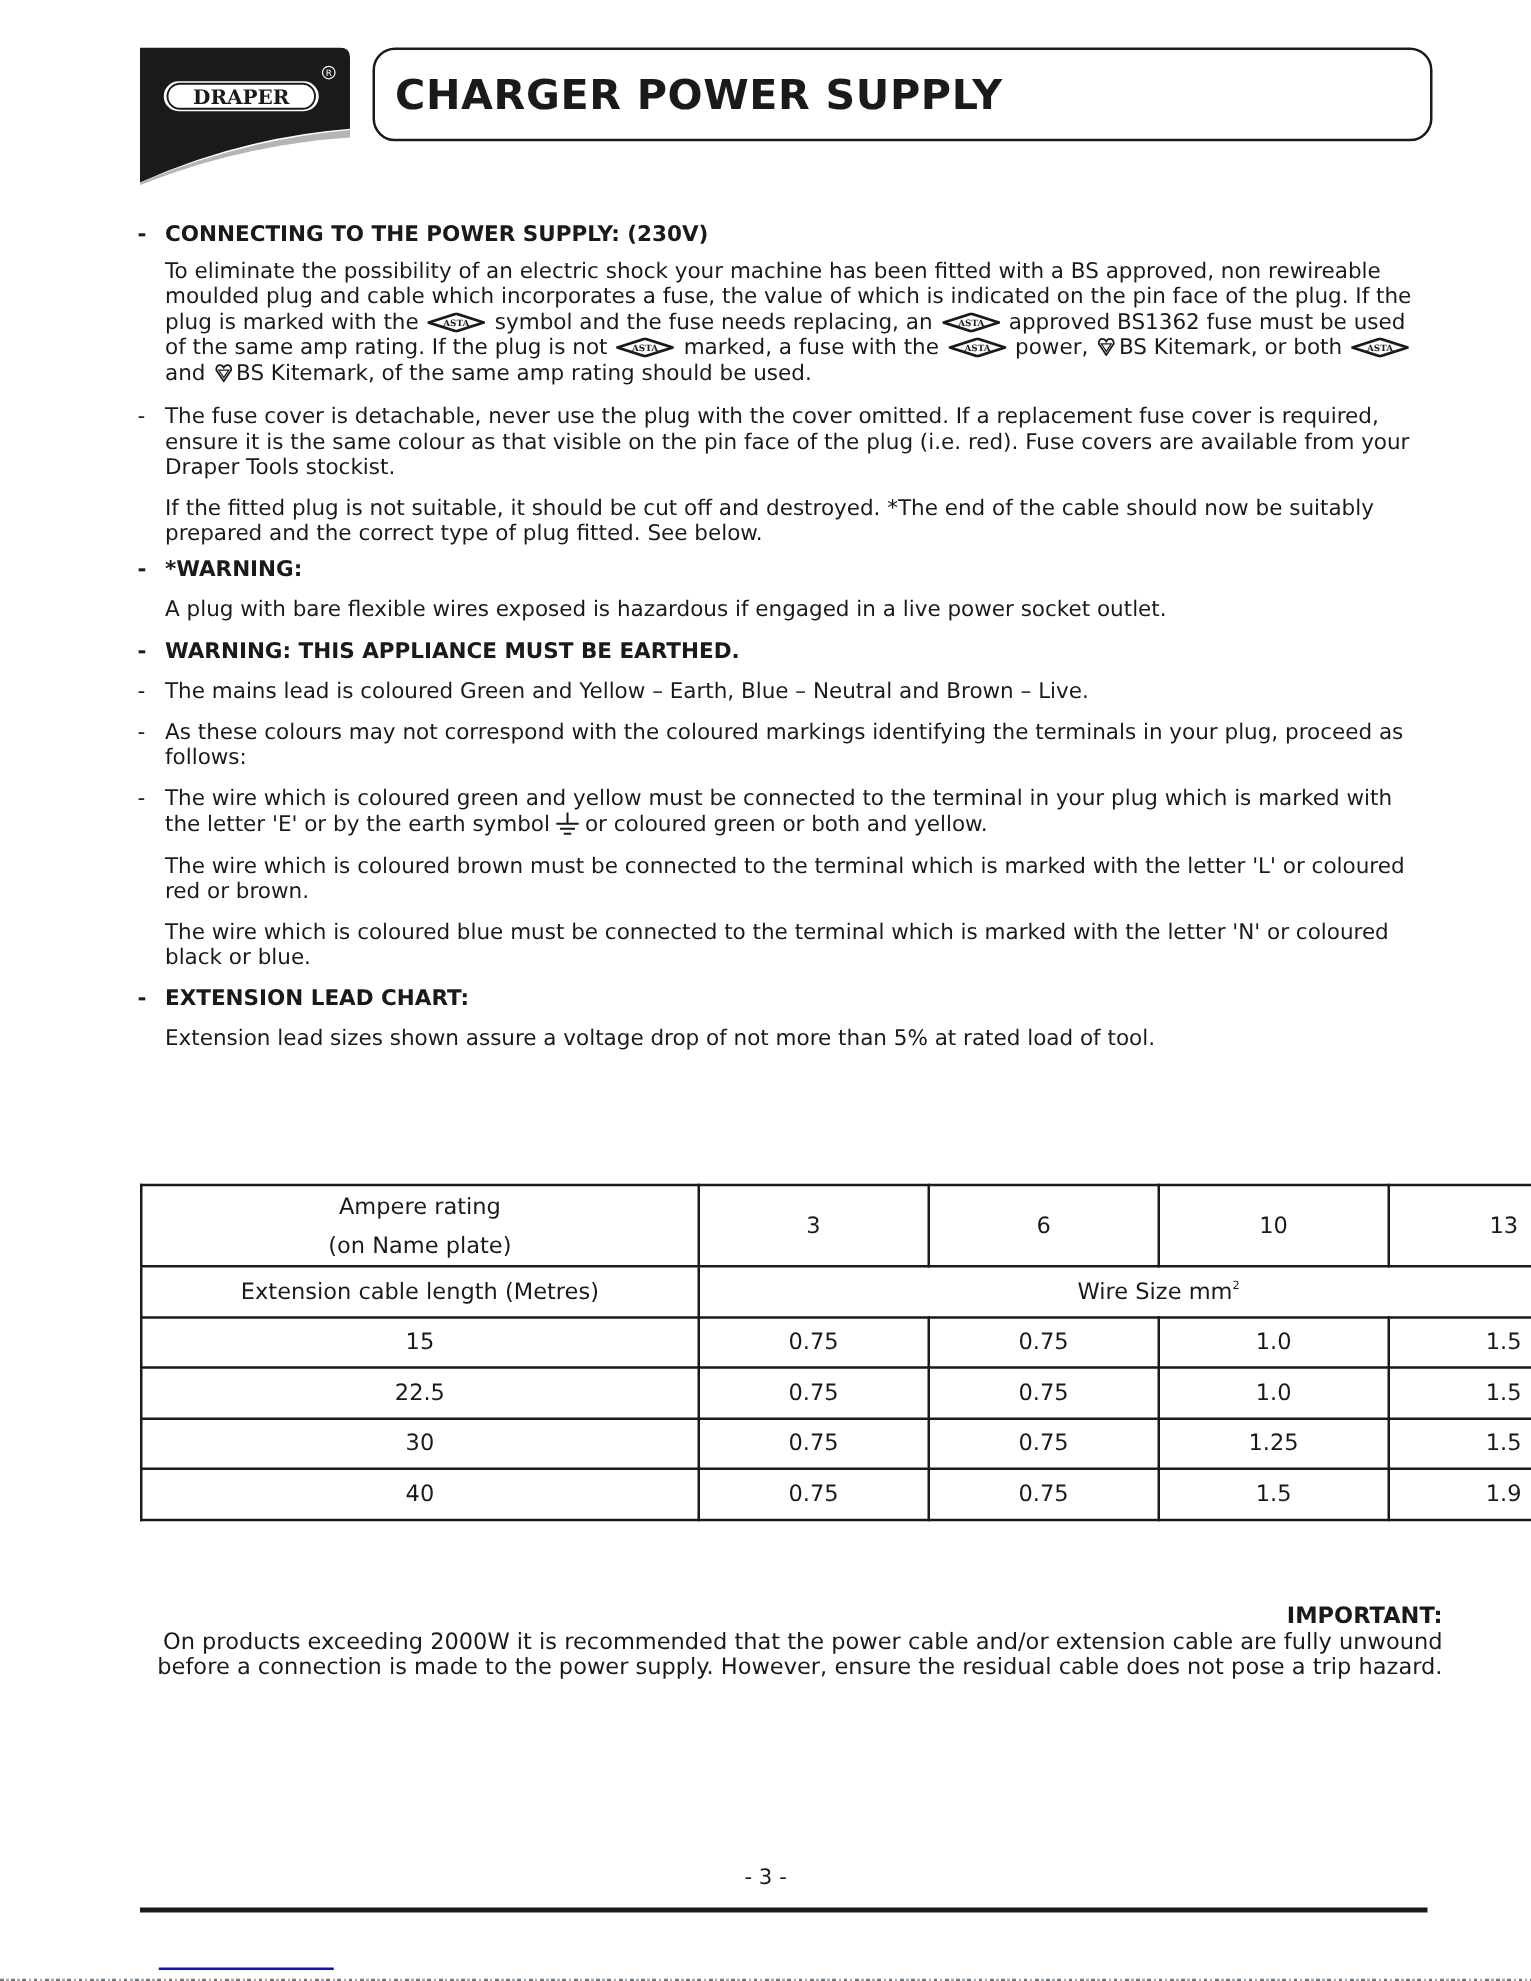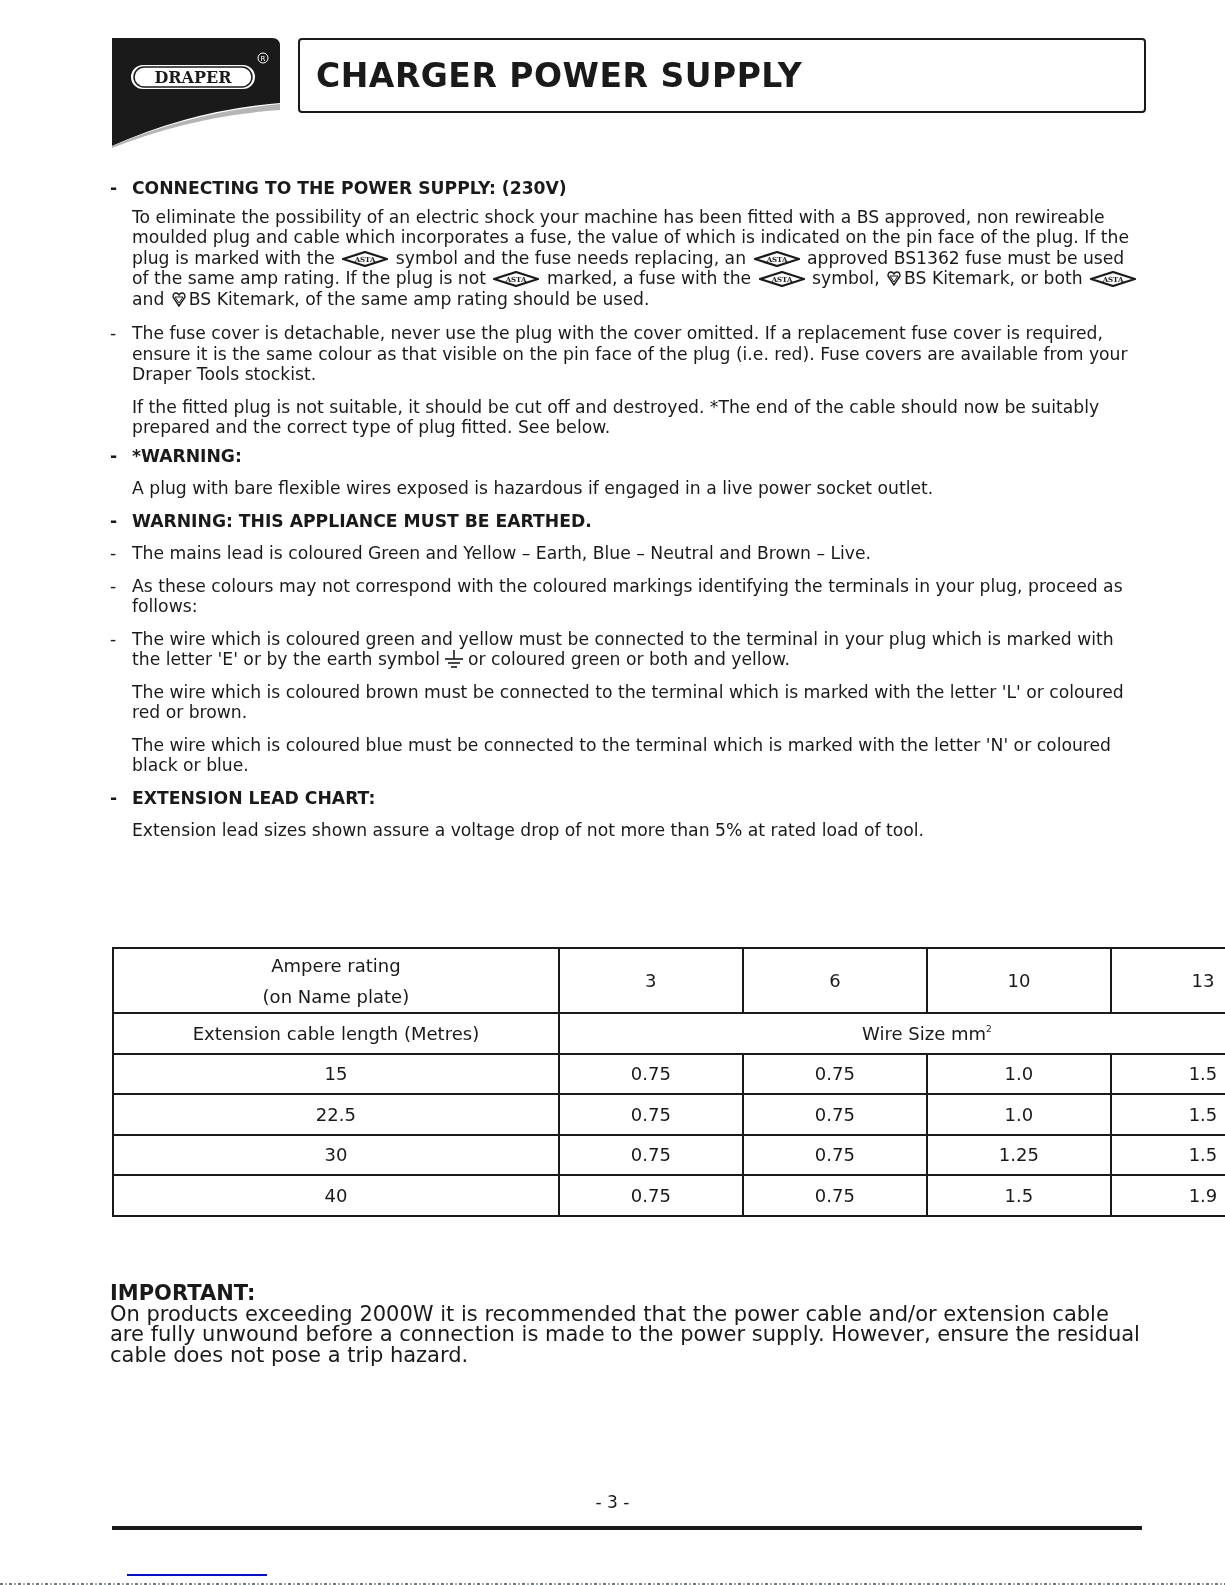--- a/index.html
+++ b/index.html
@@ -6,21 +6,21 @@
     html, body { width: 1225px; height: 1585px; background: #ffffff; overflow: hidden; }
     body { position: relative; font-family: "DejaVu Sans", sans-serif; color: #1a1a1a; }
 
     
     .logo-block {
       position: absolute; left: 112px; top: 38px; width: 172px; height: 110px;
     }
     .logo-block svg { display: block; }
     .title-box {
       position: absolute; left: 298px; top: 38px; width: 848px; height: 75px;
-      border: 2.5px solid #1a1a1a; border-radius: 4px;
+      border: 2.5px solid #1a1a1a; border-radius: 18px;
       display: flex; align-items: center; padding-left: 16px;
     }
     .title-box h1 {
       font-family: "DejaVu Sans", sans-serif; font-weight: bold; font-size: 33px;
       letter-spacing: 0.5px; color: #1a1a1a;
     }
 
     
     .content { position: absolute; left: 110px; top: 178px; width: 1030px; }
     .item { position: relative; padding-left: 22px; font-size: 17.2px; line-height: 20.5px; }
@@ -47,21 +47,21 @@
       border: 2px solid #1a1a1a; text-align: center; vertical-align: middle;
       height: 40.5px; padding: 0;
     }
     .ext-table tr.head td { height: 65px; }
     .ext-table td.c0 { width: 390px; }
     .ext-table td.cn { width: 161px; }
     .head-label { line-height: 31px; }
     sup { font-size: 9px; vertical-align: 8px; }
 
     
-    .important { position: absolute; left: 110px; top: 1283px; width: 1030px; font-size: 21px; line-height: 20.5px; }
+    .important { position: absolute; left: 124px; top: 1283px; width: 1030px; font-size: 18px; line-height: 20.5px; text-align: right; }
     .important .label { font-weight: bold; }
 
     
     .page-num { position: absolute; left: 0; width: 1225px; top: 1492px; text-align: center; font-size: 17px; }
     .footer-rule { position: absolute; left: 112px; top: 1526px; width: 1030px; height: 4px; background: #1a1a1a; }
     .footer-link { position: absolute; left: 127px; top: 1574px; width: 140px; height: 2px; background: #0a10c8; }
     .footer-dots {
       position: absolute; left: 0; top: 1583px; width: 1225px; height: 2px;
       background: repeating-linear-gradient(90deg, #777 0 3px, #fff 3px 5px, #9ab 5px 7px, #fff 7px 9px);
     }
@@ -110,21 +110,21 @@
     <span class="dash">-</span><span>CONNECTING TO THE POWER SUPPLY: (230V)</span>
   </div>
   <div class="p mt-s"><span>To eliminate the possibility of an electric shock your machine has been fitted with a BS approved, non rewireable moulded plug and cable which incorporates a fuse, the value of which is indicated on the pin face of the plug. If the plug is marked with the</span> <svg class="asta">
         <use href="#asta-sym"></use>
       </svg> <span>symbol and the fuse needs replacing, an</span> <svg class="asta">
         <use href="#asta-sym"></use>
       </svg> <span>approved BS1362 fuse must be used of the same amp rating. If the plug is not</span> <svg class="asta">
         <use href="#asta-sym"></use>
       </svg> <span>marked, a fuse with the</span> <svg class="asta">
         <use href="#asta-sym"></use>
-      </svg> <span>symbol,</span> <svg class="kite">
+      </svg> <span>power,</span> <svg class="kite">
         <use href="#kite-sym"></use>
       </svg><span>BS Kitemark, or both</span> <svg class="asta">
         <use href="#asta-sym"></use>
       </svg> <span>and</span> <svg class="kite">
         <use href="#kite-sym"></use>
       </svg><span>BS Kitemark, of the same amp rating should be used.</span></div>
 
   <div class="item mt-l">
     <span class="dash">-</span><span>The fuse cover is detachable, never use the plug with the cover omitted. If a replacement fuse cover is required, ensure it is the</span> <span class="italic">same</span> <span>colour as that visible on the pin face of the plug (i.e. red). Fuse covers are available from your Draper Tools stockist.</span>
   </div>

